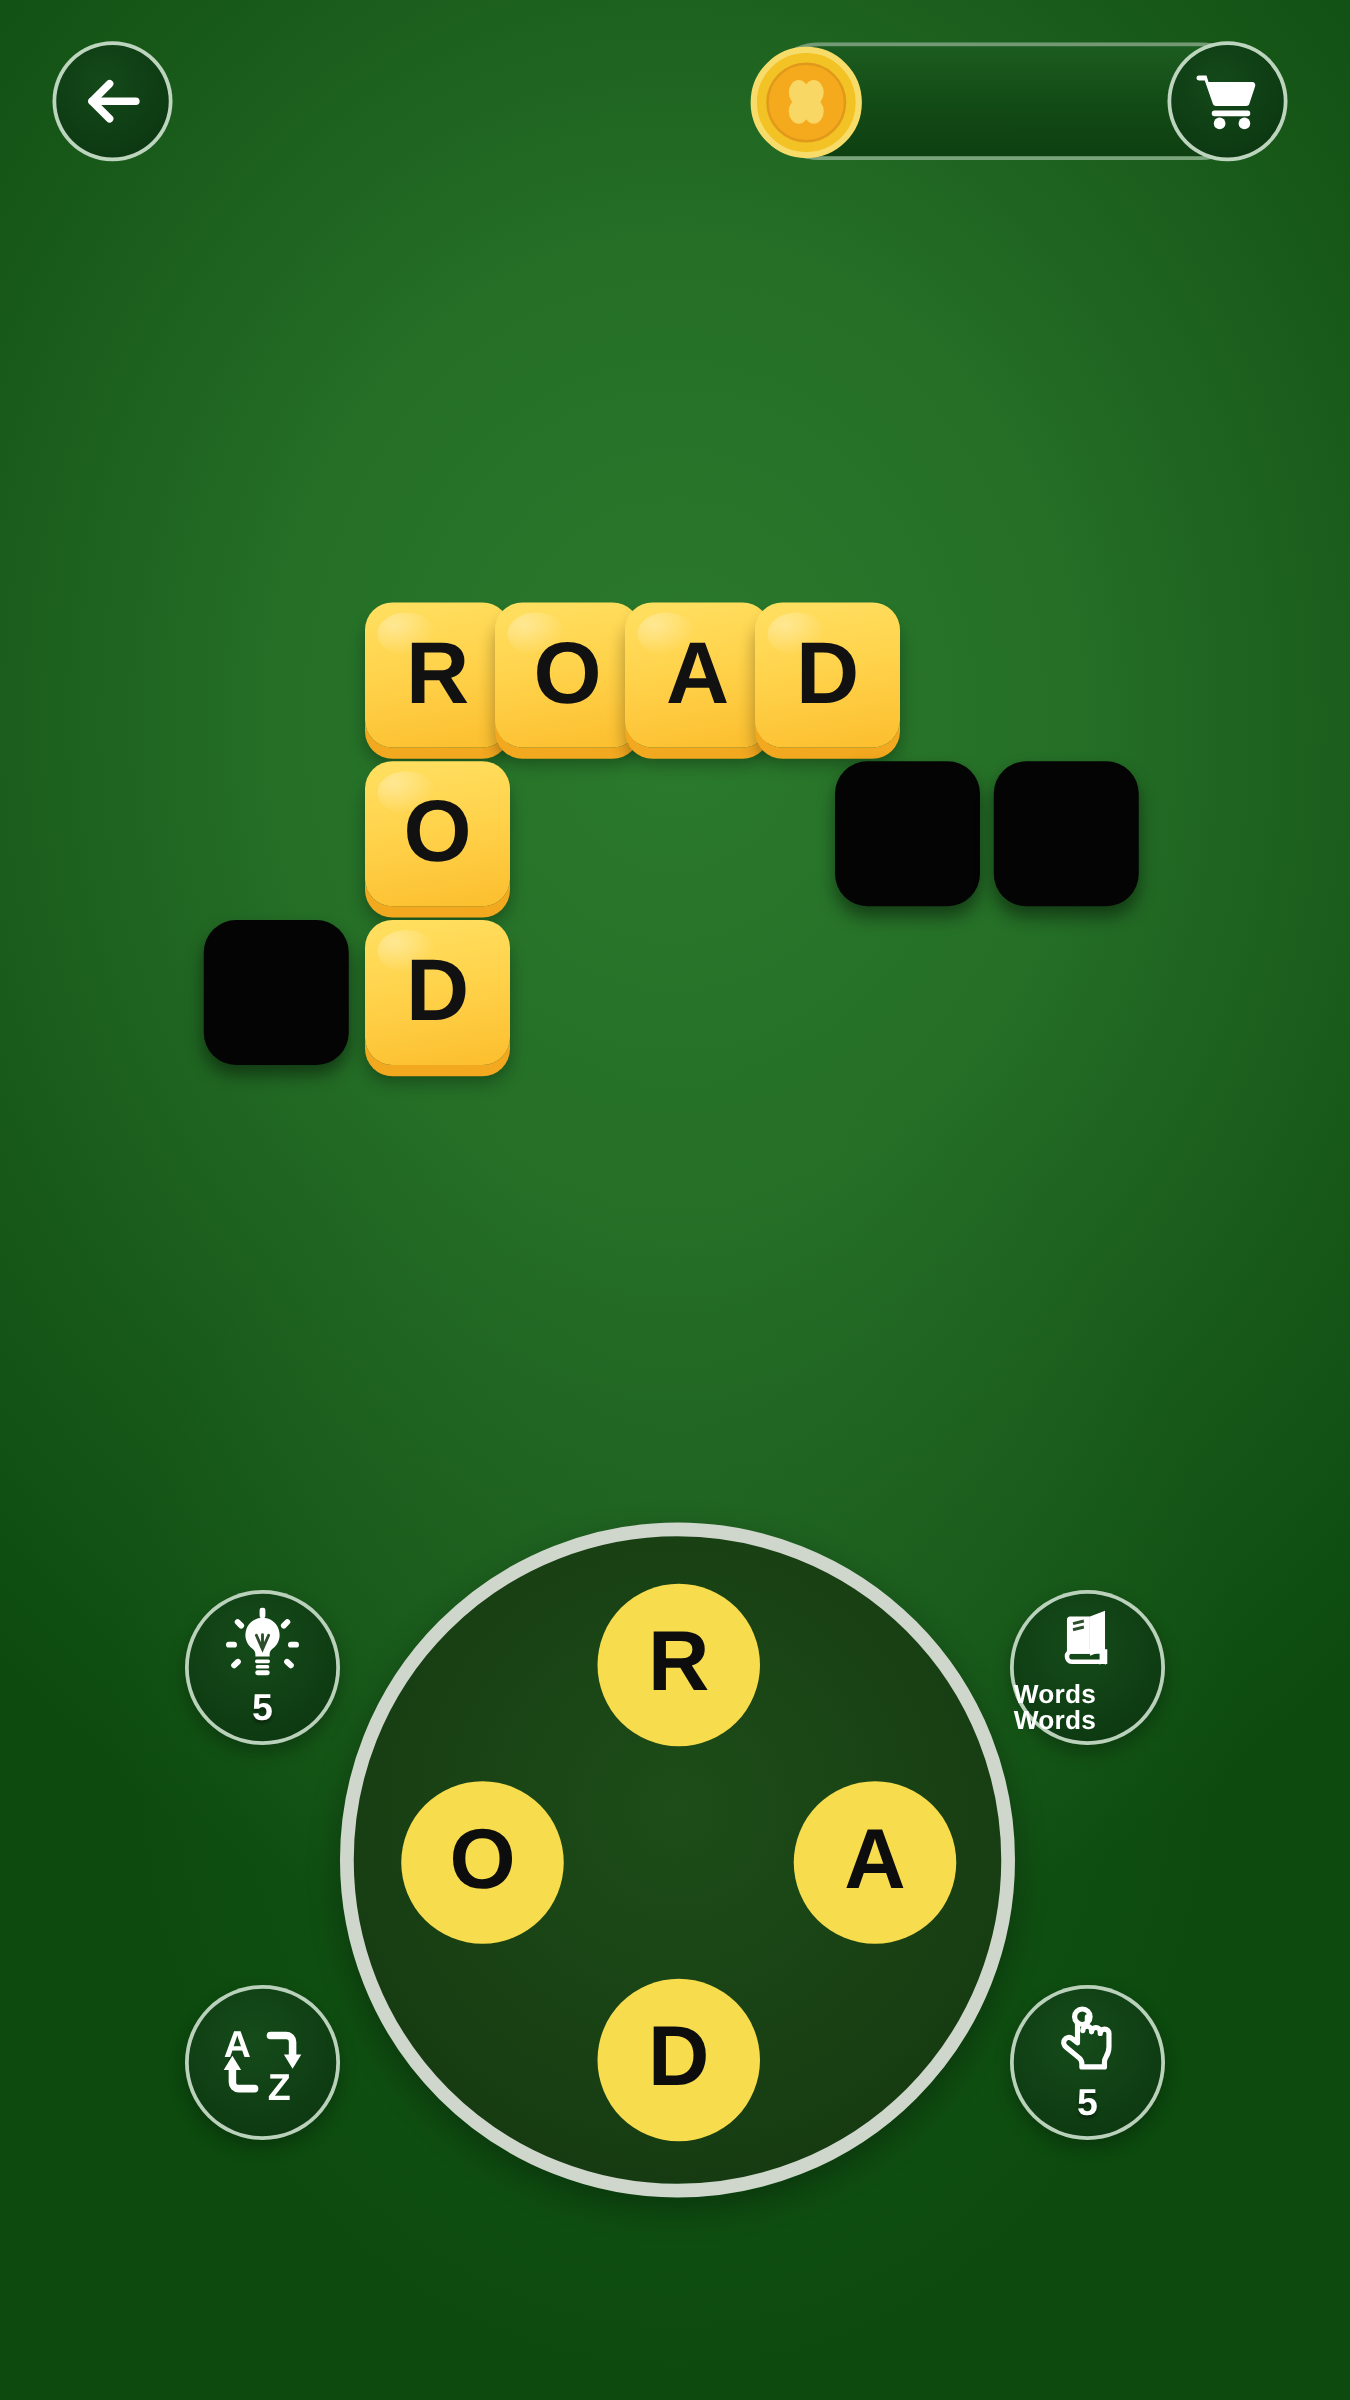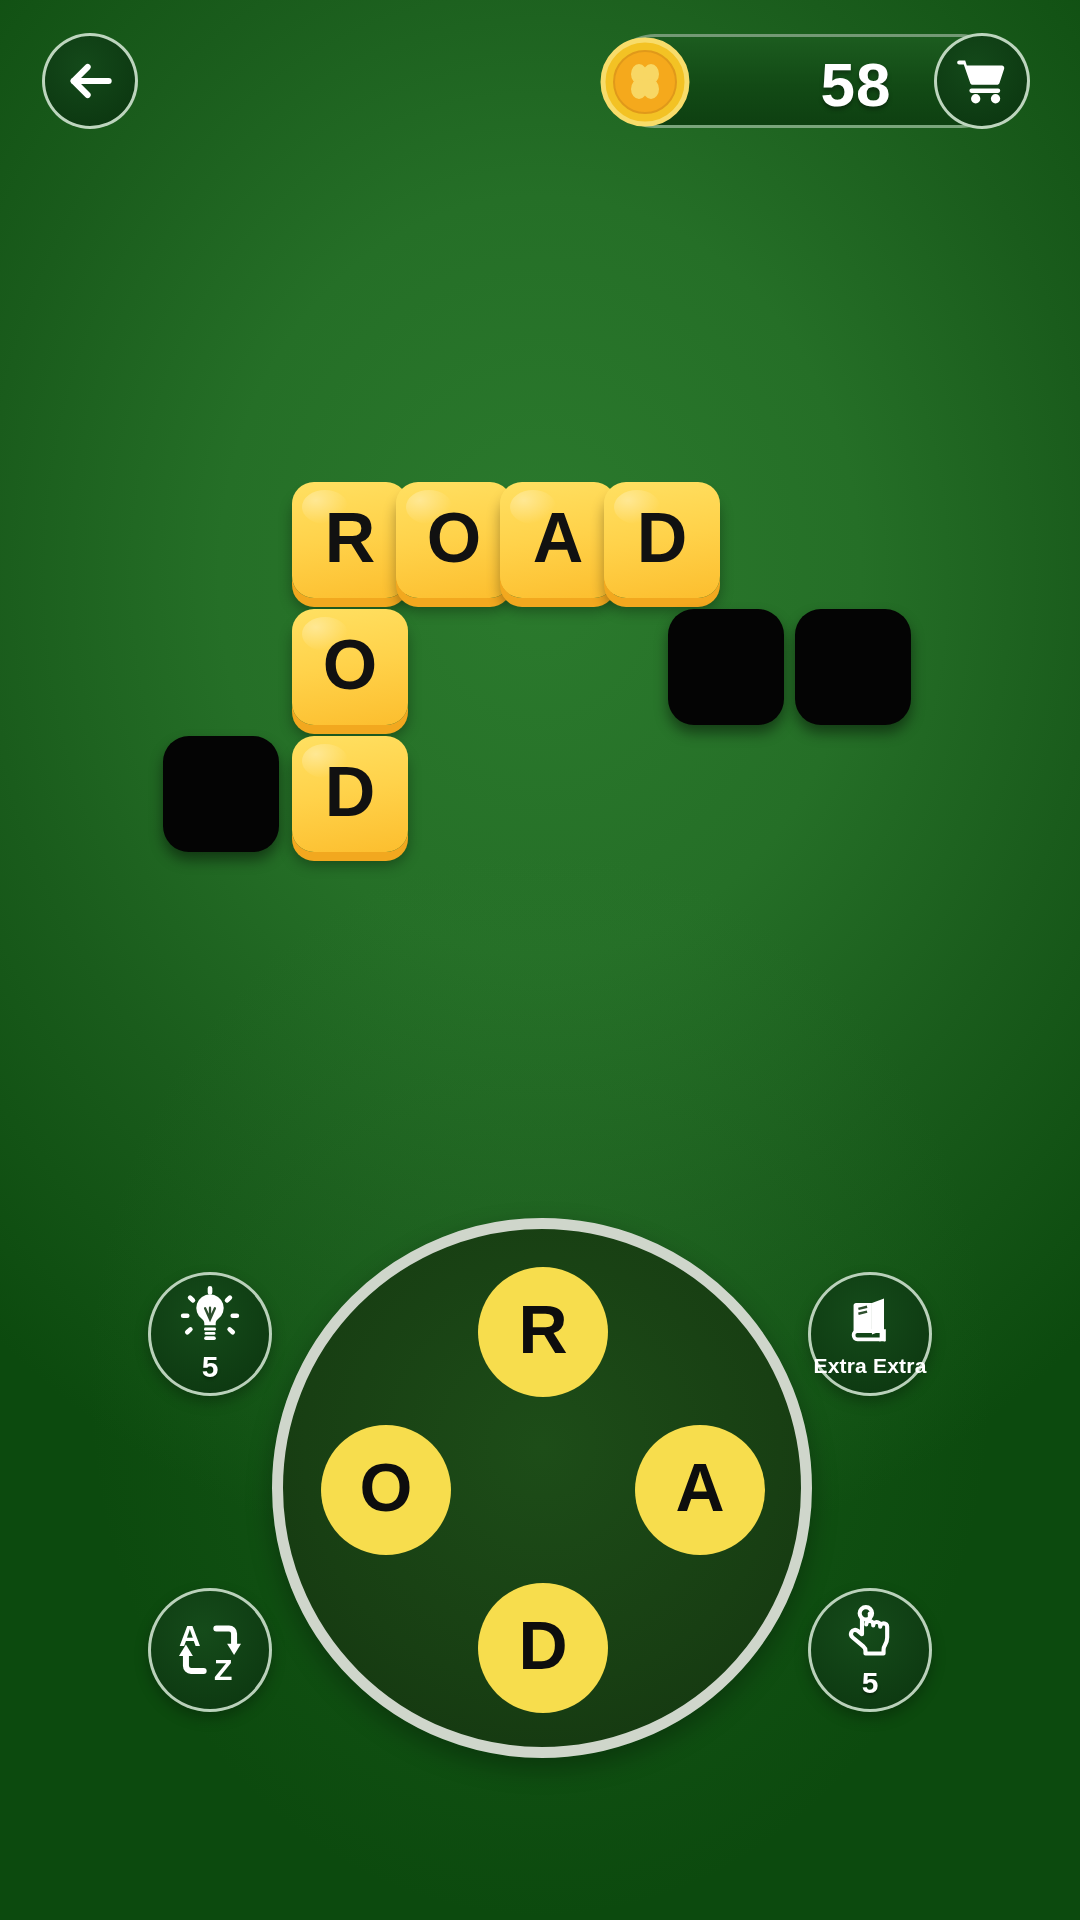--- a/index.html
+++ b/index.html
@@ -142,21 +142,20 @@
         <circle cx="50" cy="50" r="31" fill="none" stroke="#e0991a" stroke-width="2"></circle>
         <g fill="#f8d764">
           <ellipse cx="44" cy="42" rx="8" ry="10"></ellipse>
           <ellipse cx="56" cy="42" rx="8" ry="10"></ellipse>
           <ellipse cx="44" cy="57" rx="8" ry="10"></ellipse>
           <ellipse cx="56" cy="57" rx="8" ry="10"></ellipse>
           <rect x="48" y="40" width="4" height="20" rx="2"></rect>
         </g>
       </svg>
     </span>
-    <span id="coin-count">58</span>
   </div>
 
   <div class="rnd-btn" id="cart-btn">
     <span>
       <svg width="56" height="56" viewBox="0 0 24 24" fill="#ffffff">
         <path d="M2.2 3.2h2.6l.7 2.2h15.0c.7 0 1.2.7 1.0 1.35l-2.0 6.1c-.15.46-.58.77-1.06.77H8.0
                  c-.5 0-.93-.33-1.06-.81L4.2 4.9H2.2a.85.85 0 0 1 0-1.7z"></path>
         <rect x="6.6" y="15.2" width="13.2" height="1.9" rx=".9"></rect>
         <circle cx="9.3" cy="19.6" r="2.0"></circle>
         <circle cx="17.8" cy="19.6" r="2.0"></circle>
@@ -224,21 +223,21 @@
 <div class="side-btn" id="extra-btn">
   <span>
     <svg width="58" height="58" viewBox="0 0 24 24" fill="none" stroke="#ffffff" stroke-width="1.5">
       <path d="M5.2 5.6c0-.55.45-1.0 1.0-1.0h6.6v12.4H6.2c-.55 0-1.0.45-1.0 1.0V5.6z" fill="#ffffff" stroke="none"></path>
       <path d="M12.8 4.6l5.0-1.9v13.0l-5.0 1.9z" fill="#ffffff" stroke="none"></path>
       <path d="M5.2 17.8c0-.9.7-1.6 1.6-1.6h11.0v3.4H6.8c-.9 0-1.6-.7-1.6-1.8z" stroke="#ffffff" stroke-width="1.5"></path>
       <path d="M7.2 7.0l3.6-.9M7.2 9.0l3.6-.9" stroke="#2e4f2e" stroke-width="1.0"></path>
       <path d="M16.0 16.3v4.4l1.0-1.0 1.0 1.0v-4.4z" fill="#ffffff" stroke="none"></path>
     </svg>
   </span>
-  <span class="side-label">Extra Extra</span>
+  <span class="side-label">Words Words</span>
 </div>
 
 <div class="side-btn" id="shuffle-btn">
   <span>
     <svg width="76" height="76" viewBox="0 0 24 24" fill="#ffffff" stroke="none">
       <text x="2.2" y="10.6" font-family="Liberation Sans, sans-serif" font-size="9.5" font-weight="bold" fill="#ffffff">A</text>
       <text x="13.3" y="21.4" font-family="Liberation Sans, sans-serif" font-size="9.5" font-weight="bold" fill="#ffffff">Z</text>
       <path d="M14.0 5.2h4.0c.9 0 1.6.7 1.6 1.6v4.0" fill="none" stroke="#ffffff" stroke-width="1.9" stroke-linecap="round"></path>
       <polygon points="19.6,13.6 17.4,10.0 21.8,10.0"></polygon>
       <path d="M10.0 18.6H6.0c-.9 0-1.6-.7-1.6-1.6v-4.0" fill="none" stroke="#ffffff" stroke-width="1.9" stroke-linecap="round"></path>

